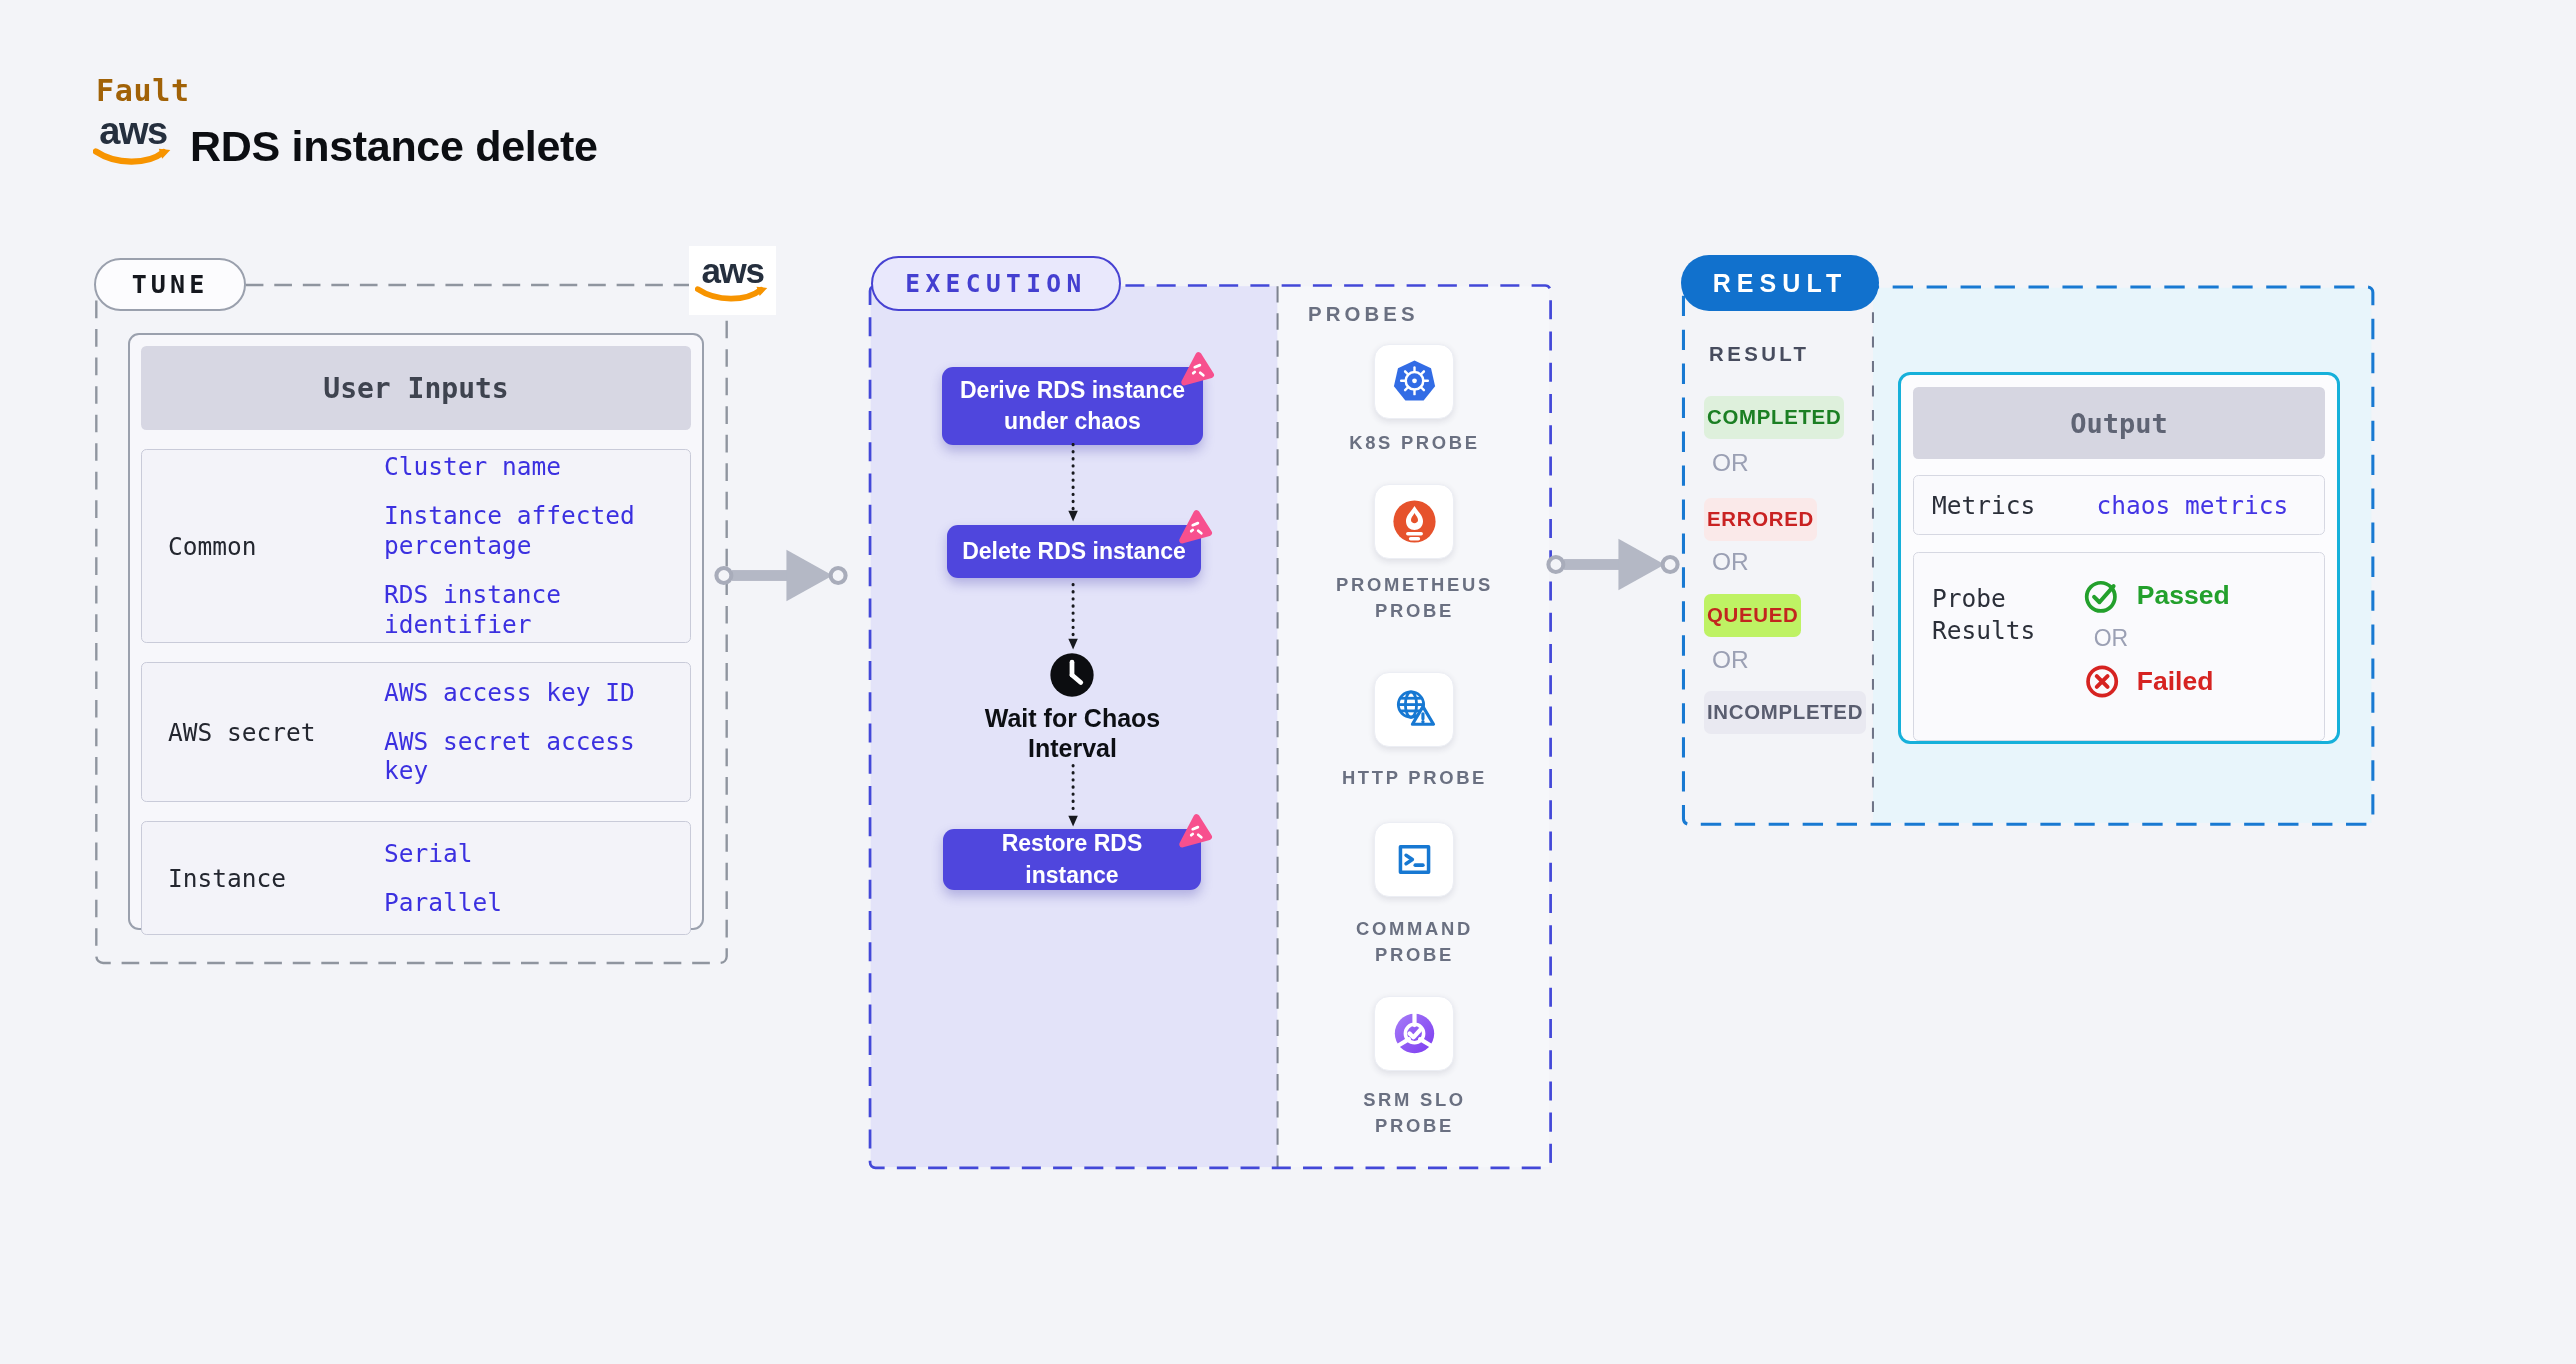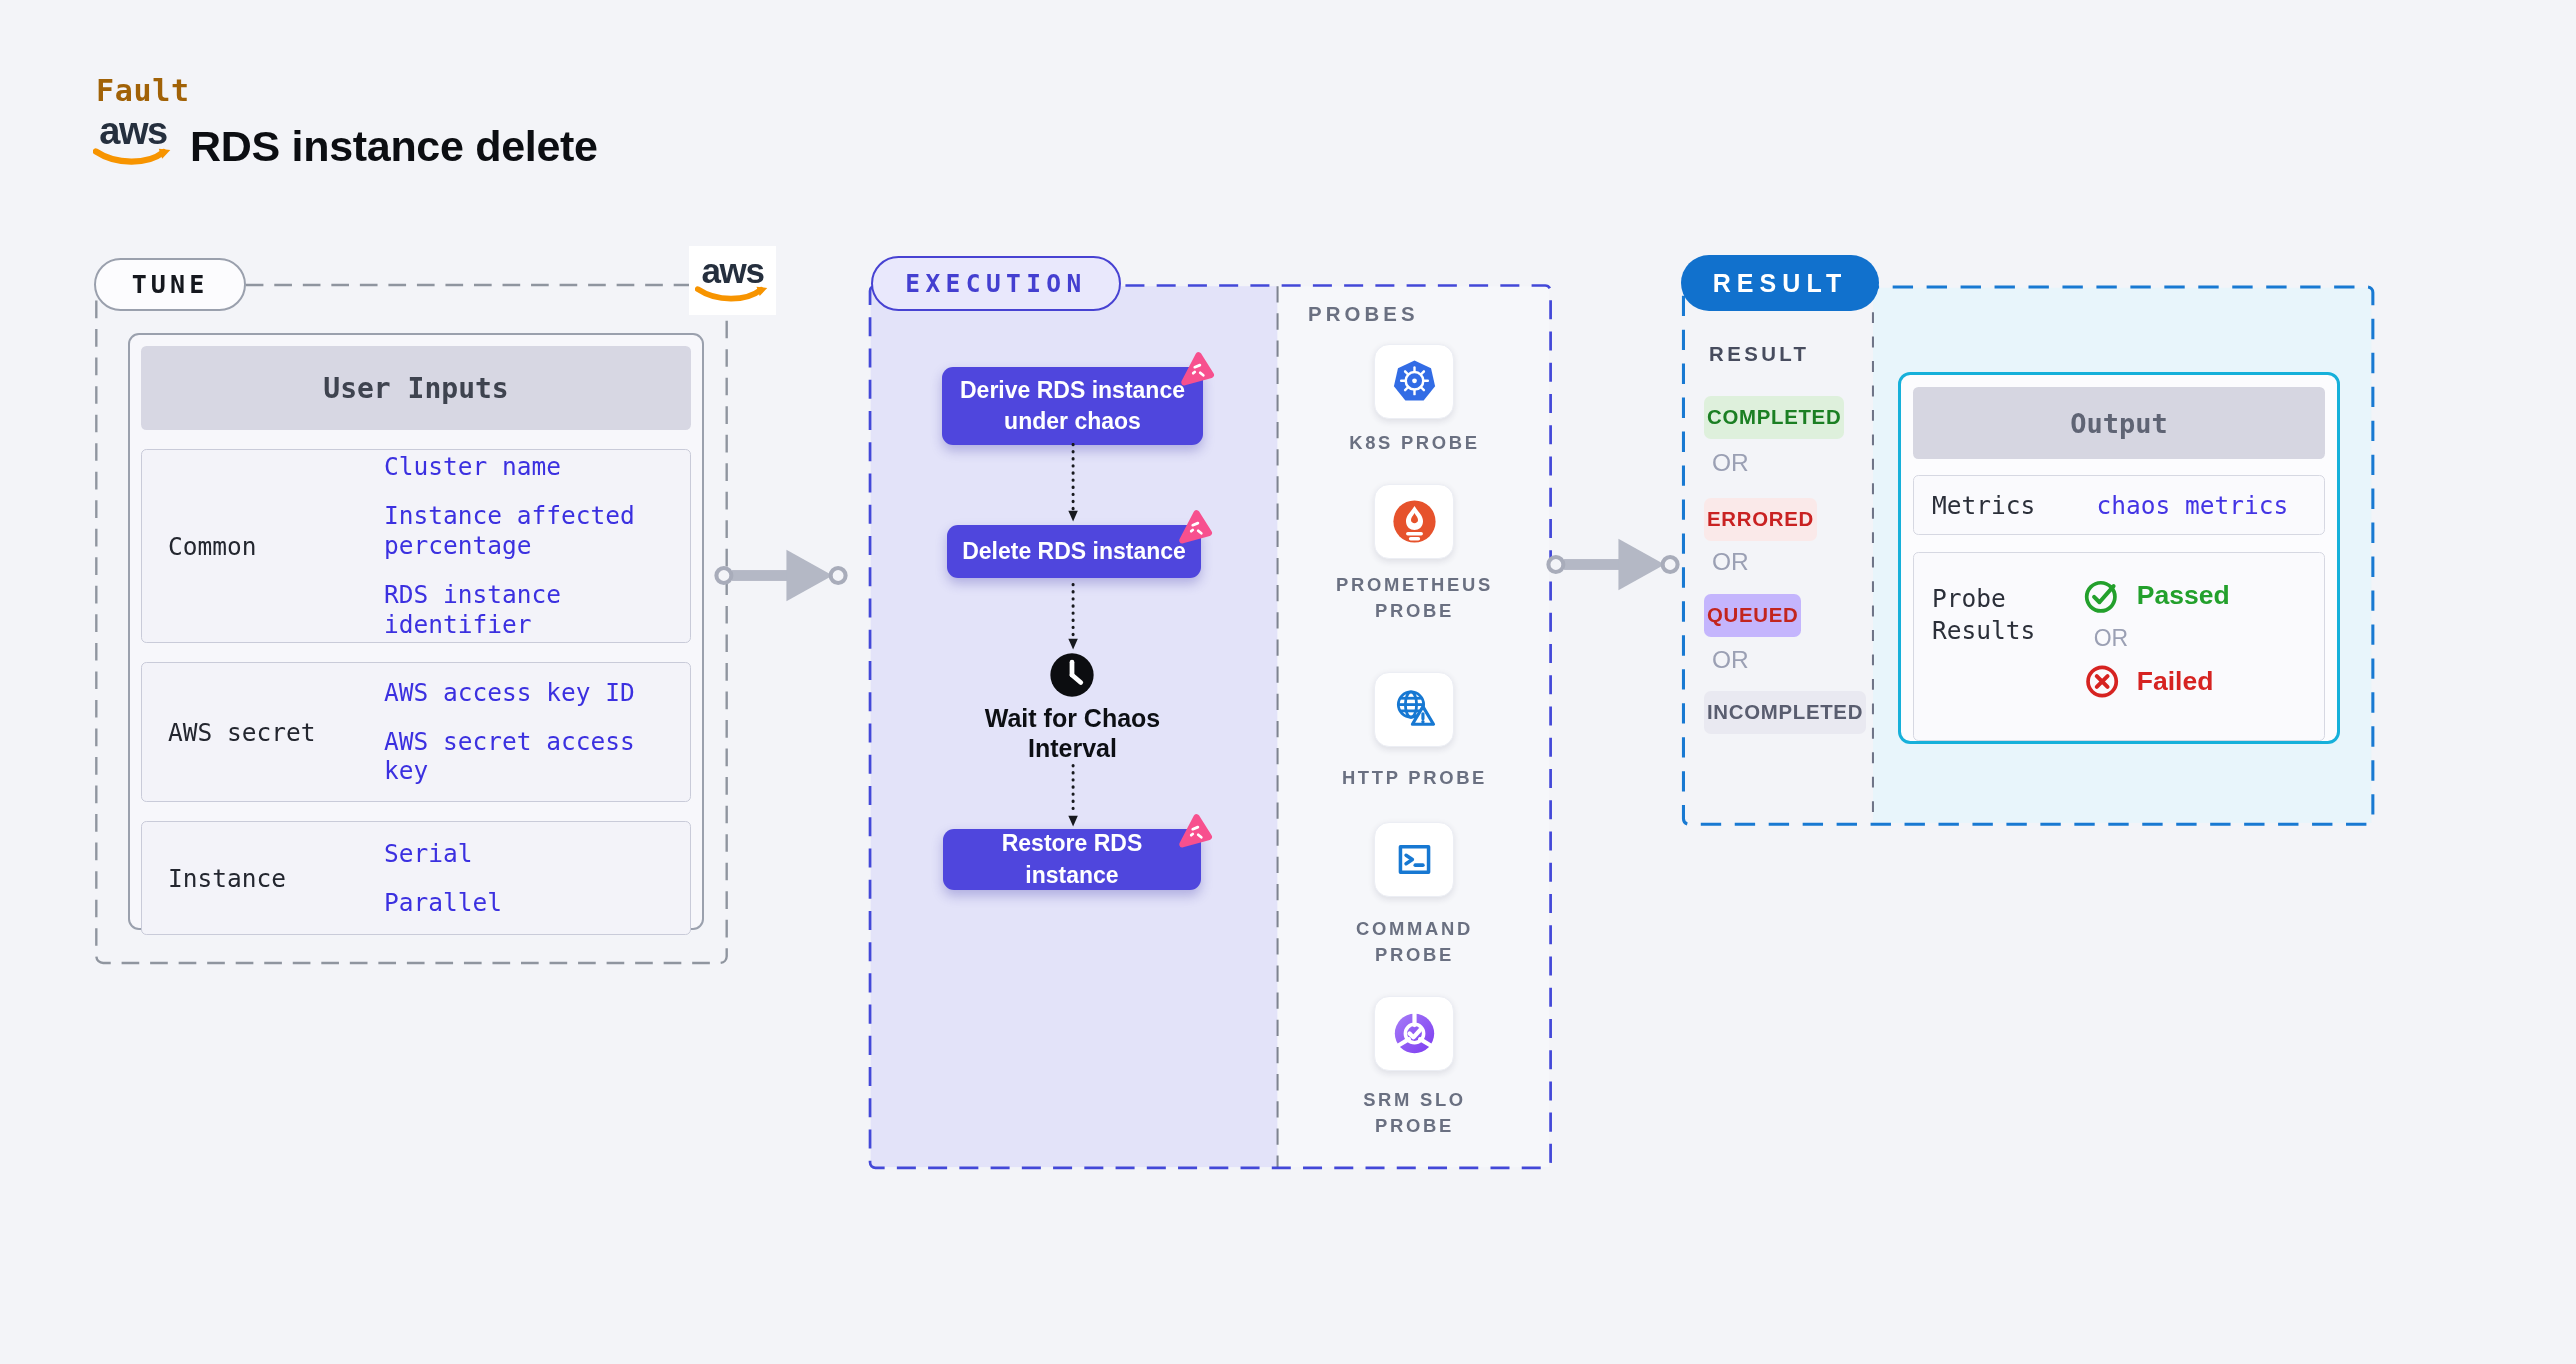--- a/index.html
+++ b/index.html
@@ -58,21 +58,21 @@
   .probe-card { width:80px; height:75px; background:#ffffff; border-radius:15px; border:0.7px solid #eceef4;
                 box-shadow:0 2.7px 6.8px rgba(25,30,60,0.10); display:flex; align-items:center; justify-content:center; z-index:3; }
   .probe-label { width:163px; text-align:center; font-size:18.4px; font-weight:700; letter-spacing:2.7px; color:#6a7081; line-height:1.4; z-index:3; }
 
   
   .status-title { left:1709px; top:343px; font-size:20.4px; font-weight:800; letter-spacing:3.4px; color:#474c5e; z-index:3; }
   .status-badge { left:1704px; height:43px; padding:0 3px; border-radius:6.8px; display:inline-flex; align-items:center;
                   font-size:20.4px; font-weight:800; letter-spacing:0.7px; z-index:3; }
   .badge-completed { background:#def0dc; color:#1b7f23; }
   .badge-errored { background:#fae9e9; color:#c92222; }
-  .badge-queued { background:#c4b5fd; color:#c2251e; }
+  .badge-queued { background:#bef264; color:#c2251e; }
   .badge-incompleted { background:#e9e9f1; color:#595d6f; }
   .or-label { left:1712px; font-size:24.5px; font-weight:500; color:#9ba0b4; z-index:3; }
 
   .output-box { left:1898px; top:372px; width:442px; height:372px; background:#fcfcfe; border:3.4px solid #16b0da; border-radius:12.2px; padding:12.2px; z-index:3; }
   .output-header { height:72px; background:#d6d6e1; border-radius:5.4px; display:flex; align-items:center; justify-content:center;
                    font-family:"DejaVu Sans Mono",monospace; font-size:27px; font-weight:700; color:#5f6474; }
   .output-row { border:1.4px solid #d6d8e2; border-radius:5.4px; background:#fafafd; margin-top:16.3px; display:flex; }
   .metrics-row { height:60px; align-items:center; }
   .out-label { font-family:"DejaVu Sans Mono",monospace; font-size:24.5px; color:#2b2f39; padding-left:17.7px; width:170px; line-height:1.3; }
   .metrics-value { font-family:"DejaVu Sans Mono",monospace; font-size:24.5px; color:#4334e4; margin-left:12.2px; }

